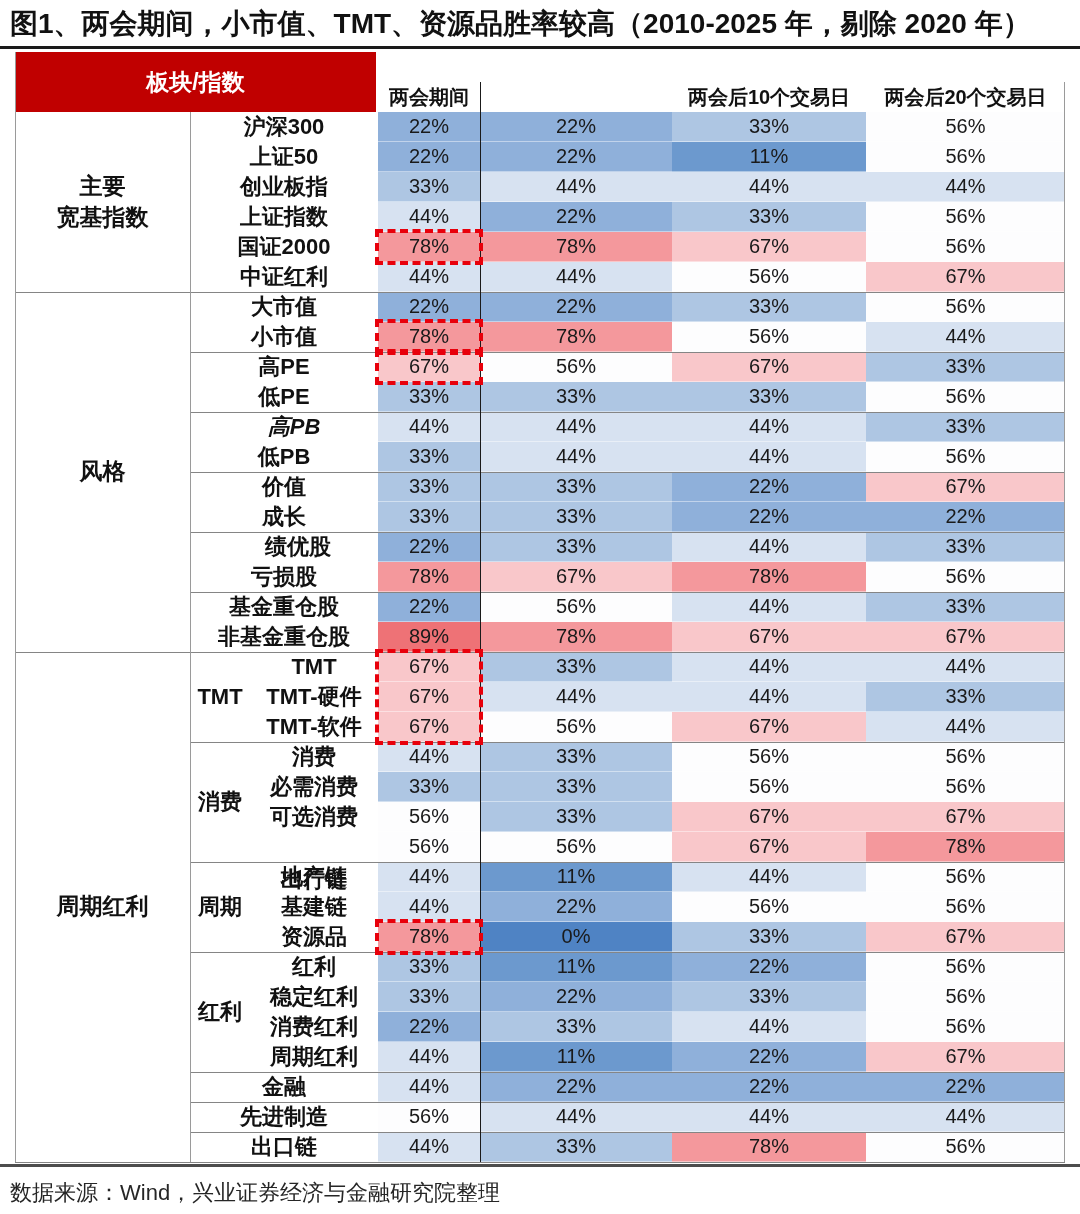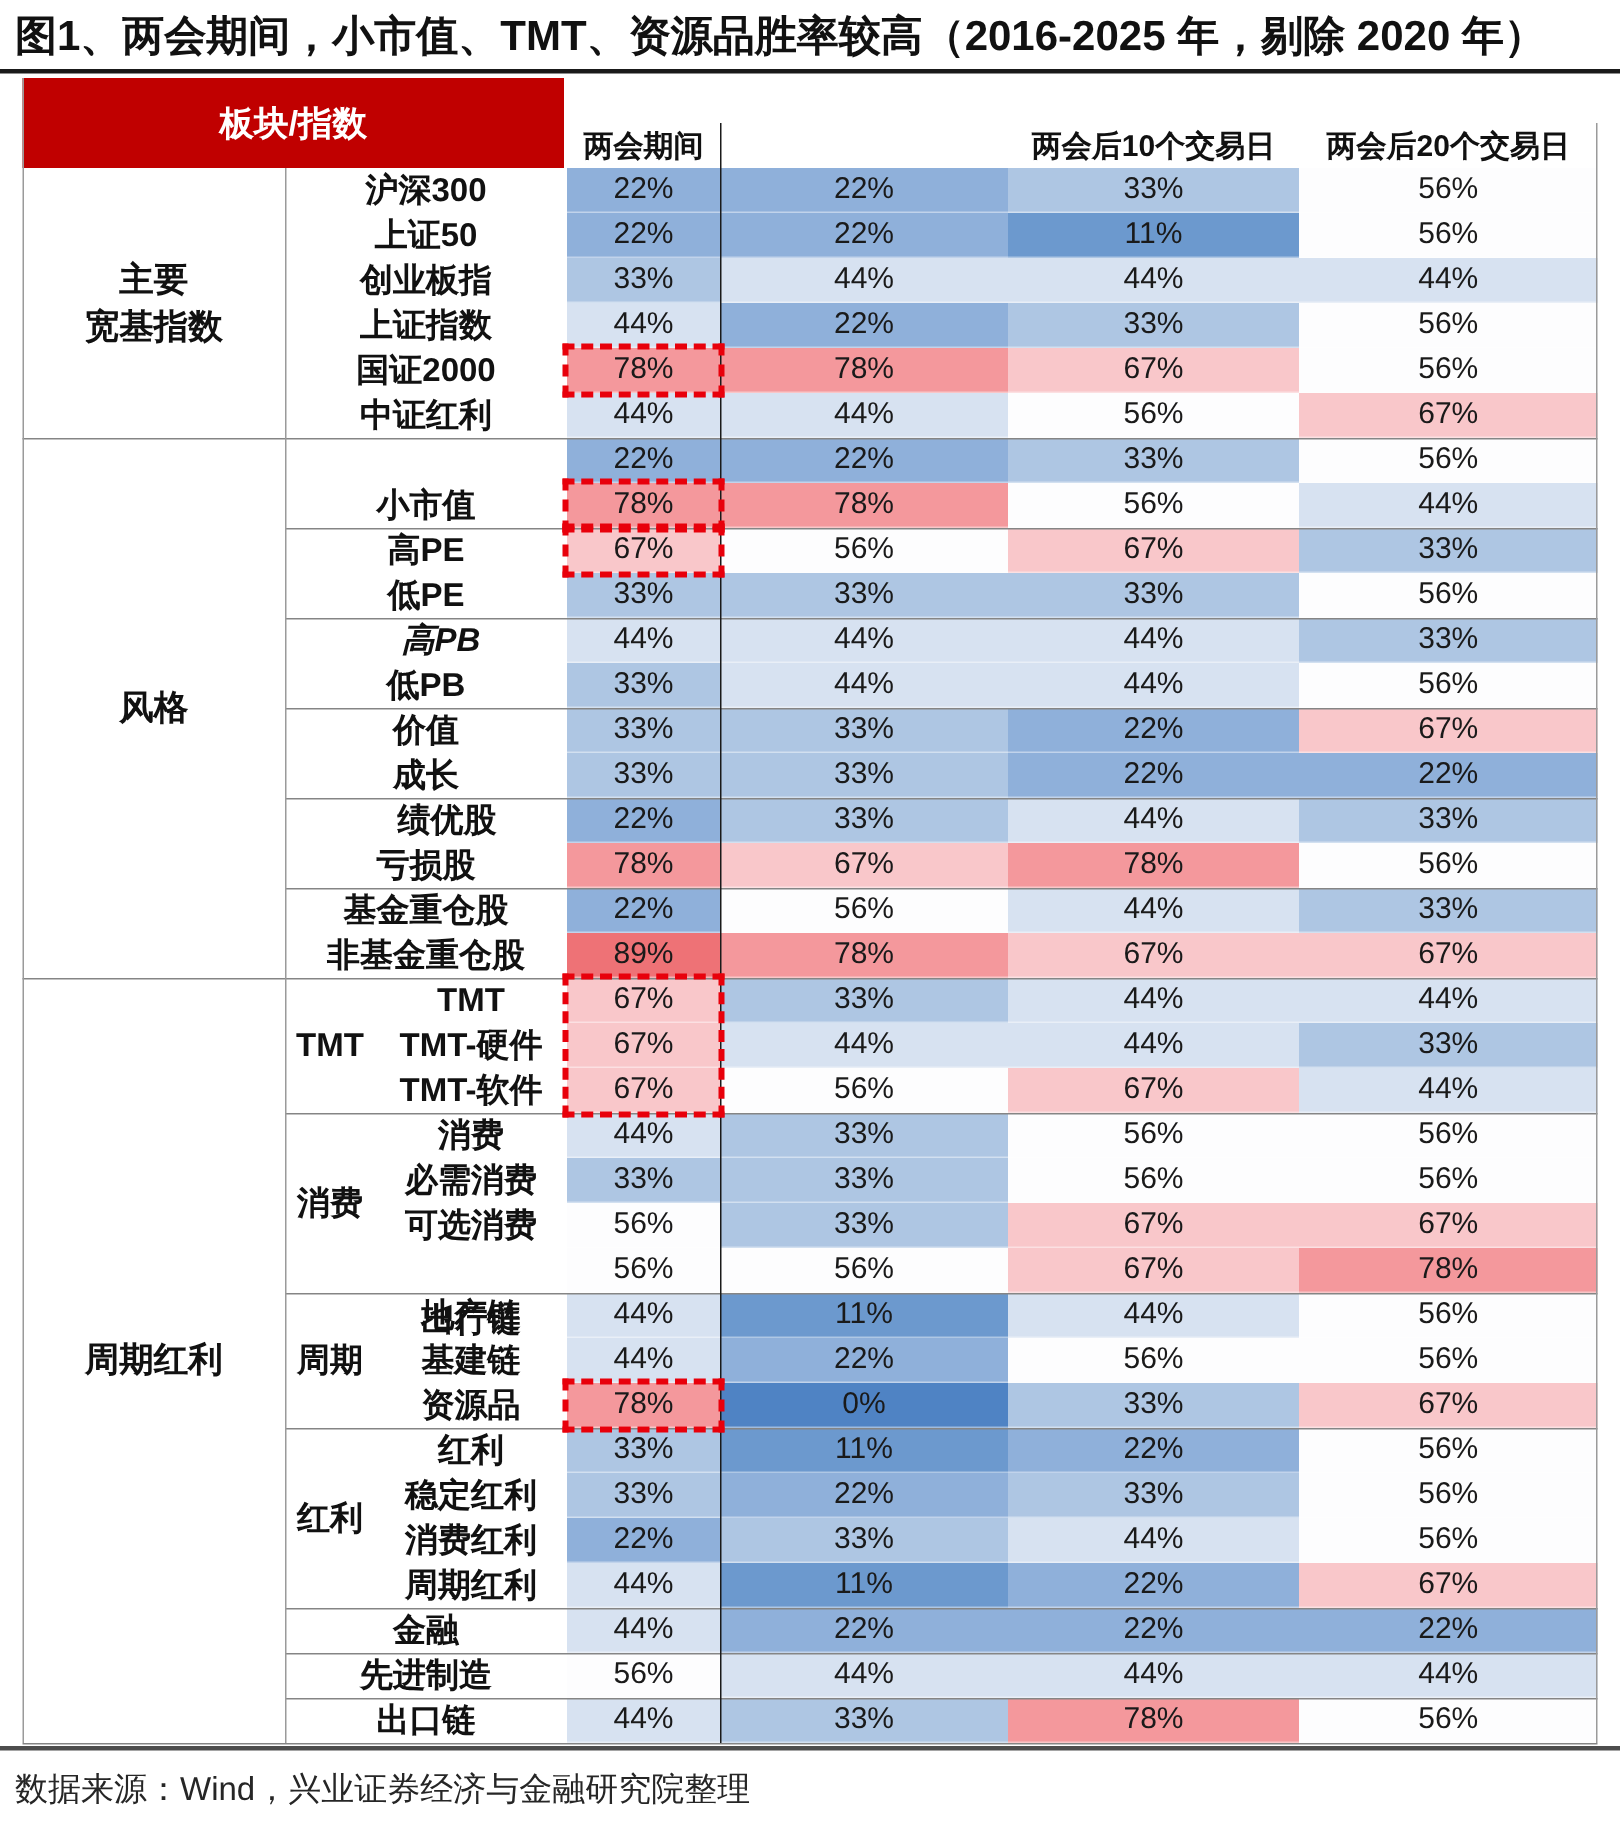--- a/index.html
+++ b/index.html
@@ -29,21 +29,21 @@
   .vline{width:1px;background:#9a9a9a;z-index:5;}
   .vline-black{width:1px;background:#1a1a1a;z-index:6;}
   .bottom-rule{left:0;top:1164px;width:1080px;height:3px;background:#4d4d4d;z-index:7;}
   .source{left:10px;top:1178px;width:1000px;height:30px;font-size:22px;color:#262626;white-space:nowrap;}
   .hbox{border:4px dashed #E8000B;background:transparent;z-index:10;}
 </style>
 </head>
 <body>
 
 <div class="page">
-  <div class="abs title">图1、两会期间，小市值、TMT、资源品胜率较高（2016-2025 年，剔除 2020 年）</div>
+  <div class="abs title">图1、两会期间，小市值、TMT、资源品胜率较高（2010-2025 年，剔除 2020 年）</div>
   <div class="abs title-rule"></div>
 
   <div class="abs redcell corner">板块/指数</div>
   <div class="abs colhead ch0">两会期间</div>
   <div class="abs colhead ch2">两会后10个交易日</div>
   <div class="abs colhead ch3">两会后20个交易日</div>
 
   <div id="tbody-root" class="abs" style="left:0;top:0;width:1080px;height:1214px;">
       <div class="abs glabel" style="left: 15px; top: 112px; width: 175px; height: 180px;">主要
 宽基指数</div>
@@ -72,20 +72,21 @@
       <div class="abs vcell" style="left: 480px; top: 232px; width: 192px; height: 30px; background: rgb(244, 152, 156);">78%</div>
       <div class="abs vcell" style="left: 672px; top: 232px; width: 194px; height: 30px; background: rgb(249, 199, 202);">67%</div>
       <div class="abs vcell" style="left: 866px; top: 232px; width: 199px; height: 30px; background: rgb(253, 253, 254);">56%</div>
       <div class="abs rlabel" style="left: 190px; top: 262px; width: 188px; height: 30px;">中证红利</div>
       <div class="abs vcell" style="left: 378px; top: 262px; width: 102px; height: 30px; background: rgb(215, 226, 241);">44%</div>
       <div class="abs vcell" style="left: 480px; top: 262px; width: 192px; height: 30px; background: rgb(215, 226, 241);">44%</div>
       <div class="abs vcell" style="left: 672px; top: 262px; width: 194px; height: 30px; background: rgb(253, 253, 254);">56%</div>
       <div class="abs vcell" style="left: 866px; top: 262px; width: 199px; height: 30px; background: rgb(249, 199, 202);">67%</div>
       <div class="abs hline" style="left: 15px; top: 292px; width: 1050px; height: 1px;"></div>
       <div class="abs glabel" style="left: 15px; top: 292px; width: 175px; height: 360px;">风格</div>
+      <div class="abs rlabel" style="left: 190px; top: 292px; width: 188px; height: 30px;">大市值</div>
       <div class="abs vcell" style="left: 378px; top: 292px; width: 102px; height: 30px; background: rgb(143, 176, 218);">22%</div>
       <div class="abs vcell" style="left: 480px; top: 292px; width: 192px; height: 30px; background: rgb(143, 176, 218);">22%</div>
       <div class="abs vcell" style="left: 672px; top: 292px; width: 194px; height: 30px; background: rgb(174, 198, 227);">33%</div>
       <div class="abs vcell" style="left: 866px; top: 292px; width: 199px; height: 30px; background: rgb(253, 253, 254);">56%</div>
       <div class="abs rlabel" style="left: 190px; top: 322px; width: 188px; height: 30px;">小市值</div>
       <div class="abs vcell" style="left: 378px; top: 322px; width: 102px; height: 30px; background: rgb(244, 152, 156);">78%</div>
       <div class="abs vcell" style="left: 480px; top: 322px; width: 192px; height: 30px; background: rgb(244, 152, 156);">78%</div>
       <div class="abs vcell" style="left: 672px; top: 322px; width: 194px; height: 30px; background: rgb(253, 253, 254);">56%</div>
       <div class="abs vcell" style="left: 866px; top: 322px; width: 199px; height: 30px; background: rgb(215, 226, 241);">44%</div>
       <div class="abs hline" style="left: 190px; top: 352px; width: 875px; height: 1px;"></div>

